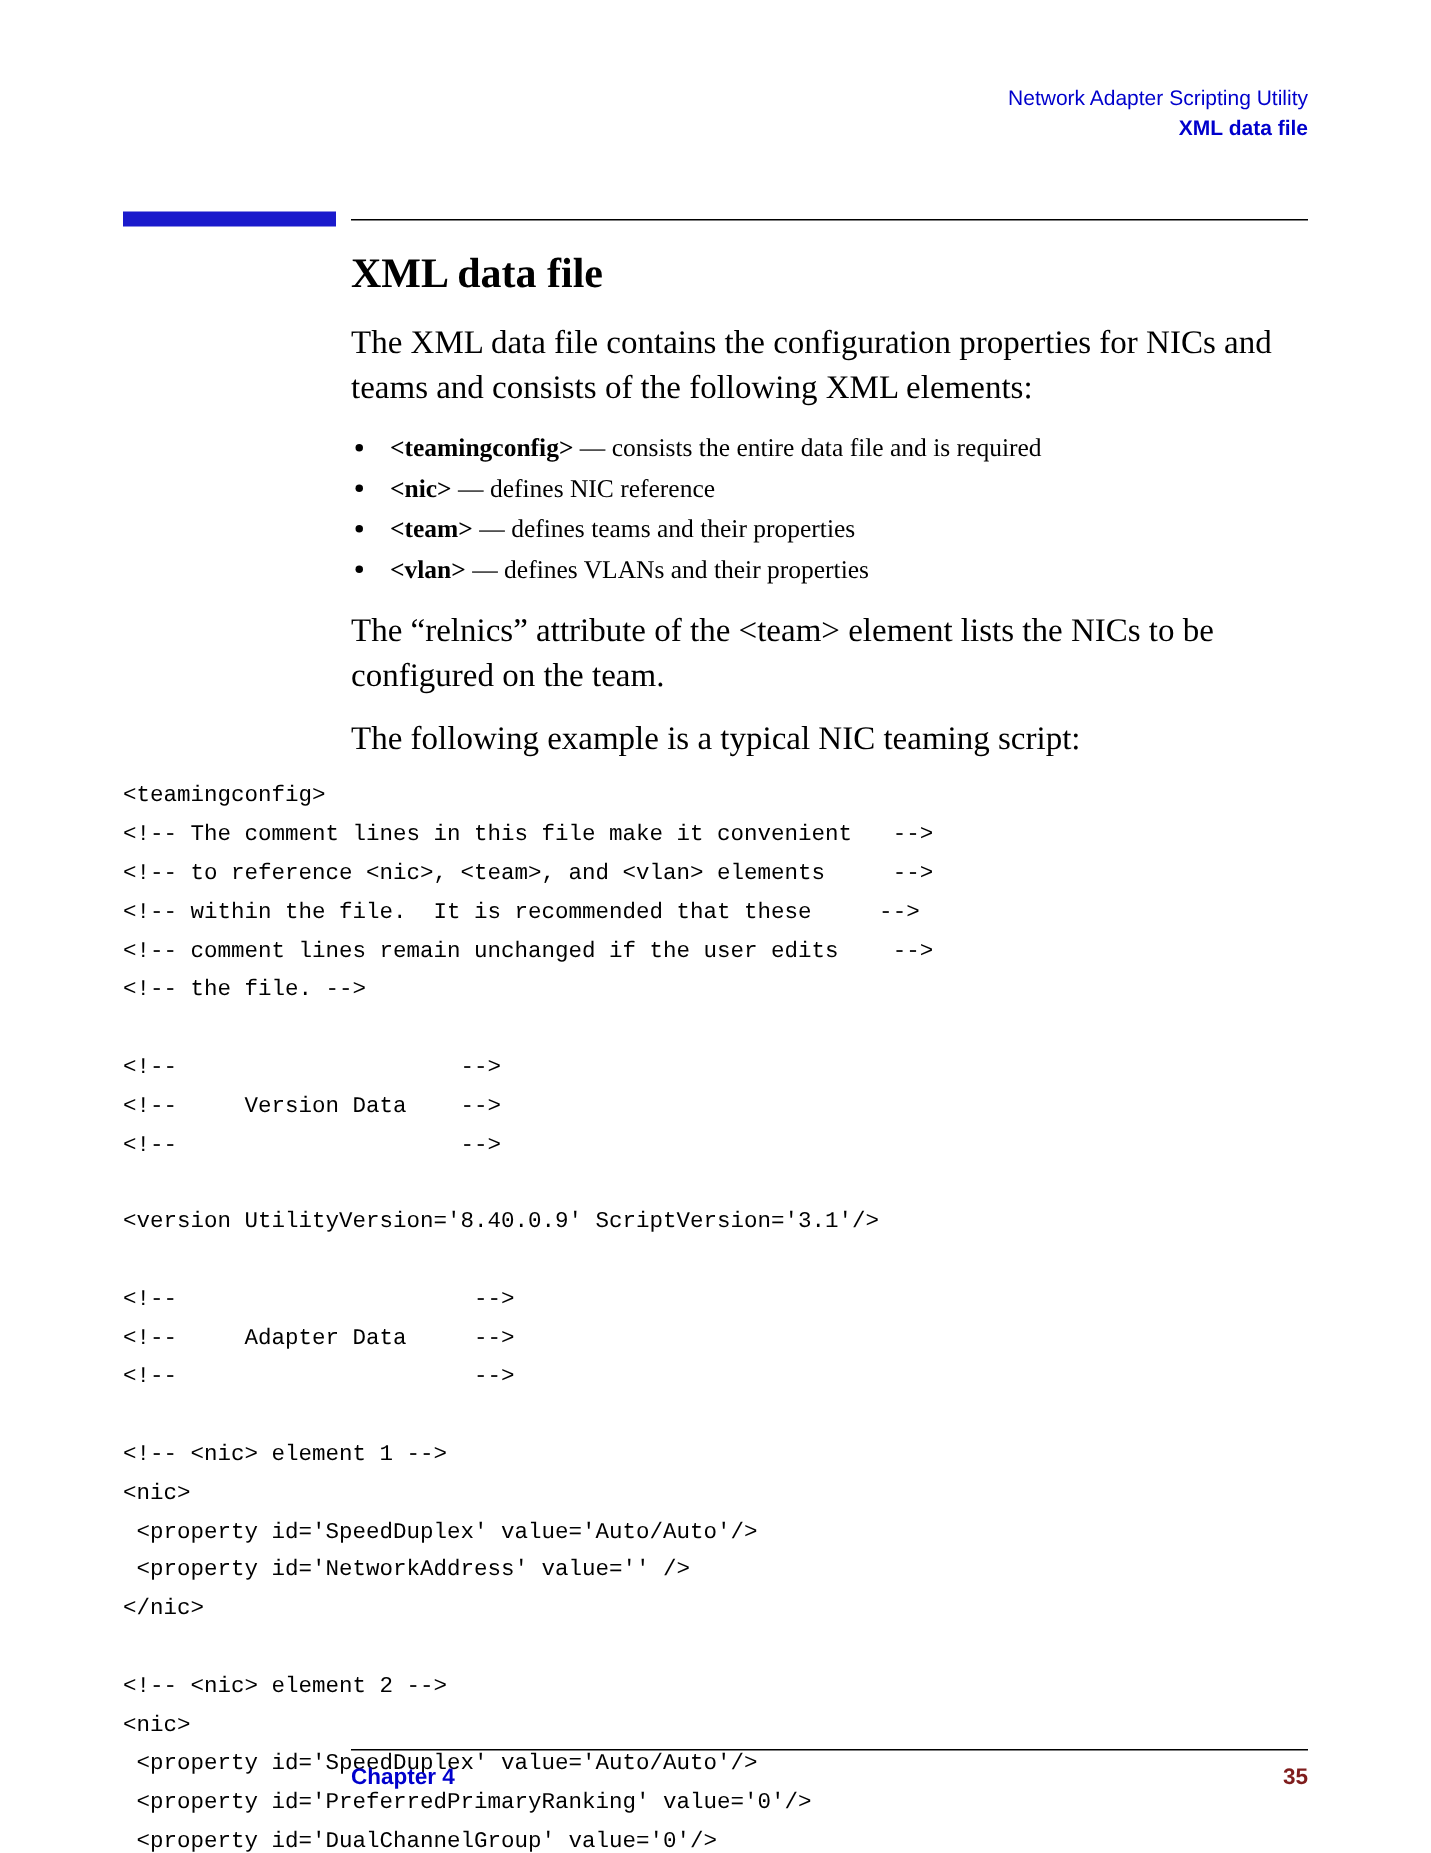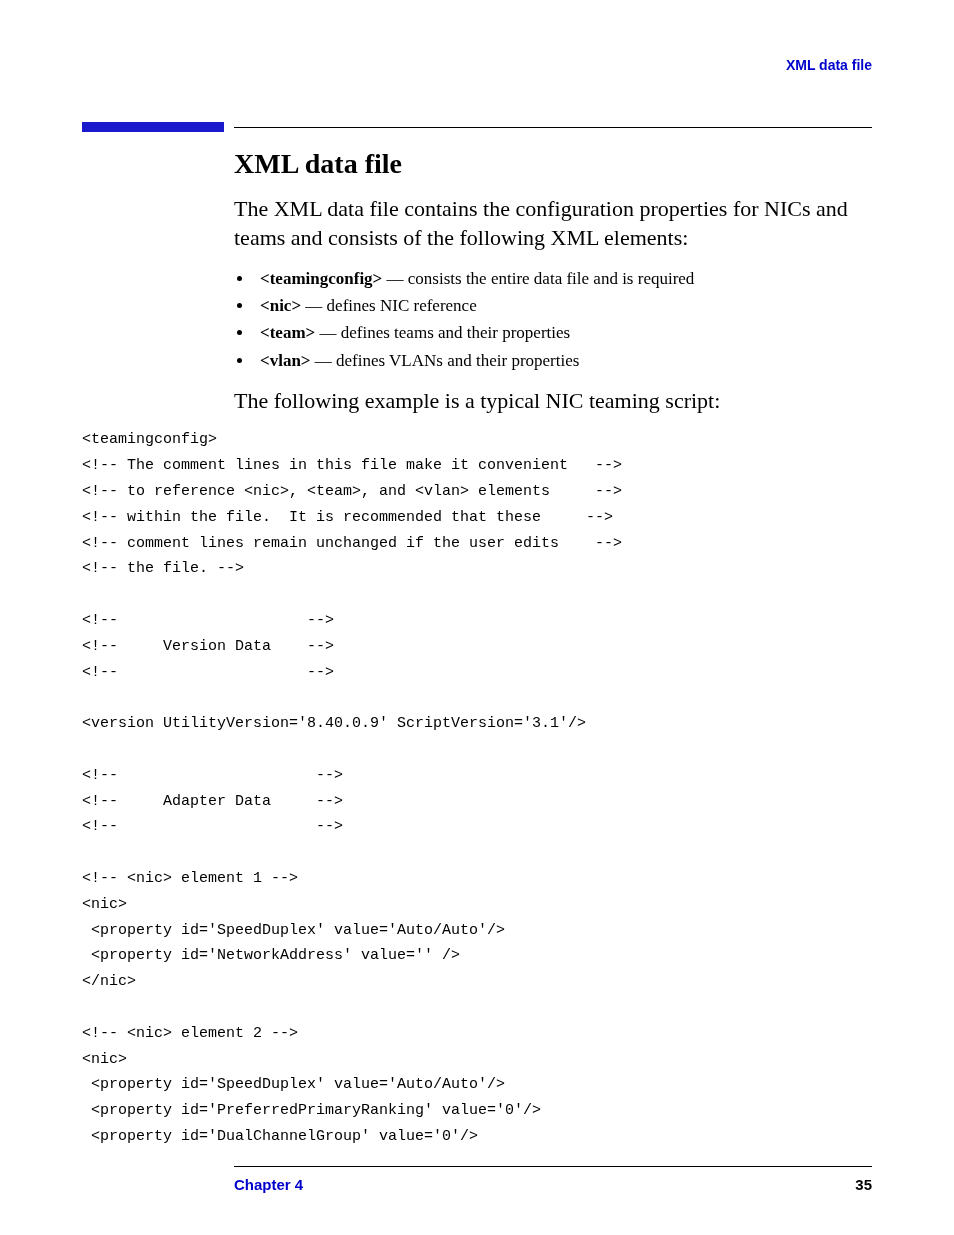--- a/index.html
+++ b/index.html
@@ -89,46 +89,48 @@
     right: 82px;
     bottom: 42px;
     display: flex;
     justify-content: space-between;
     font-family: Arial, Helvetica, sans-serif;
     font-size: 15px;
     font-weight: bold;
     gap: 32px;
   }
   .footer .chap { color: #0000cc; }
-  .footer .pnum { color: #000000; }
+  .footer .pnum { color: #7f1d1d; }
 </style>
 </head>
 <body>
 
 <div class="page">
   <div class="header">
+    <div class="hline1">Network Adapter Scripting Utility</div>
     <div class="hline2">XML data file</div>
   </div>
 
   <div class="rule-row">
     <div class="blue-block"></div>
     <div class="thin-rule"></div>
   </div>
 
   <div class="content-col">
     <h1 class="section-title">XML data file</h1>
     <p class="body">The XML data file contains the configuration properties for NICs and teams and consists of the following XML elements:</p>
 
     <ul class="bullets">
       <li><span class="tag">&lt;teamingconfig&gt;</span><span> — consists the entire data file and is required</span></li>
       <li><span class="tag">&lt;nic&gt;</span><span> — defines NIC reference</span></li>
       <li><span class="tag">&lt;team&gt;</span><span> — defines teams and their properties</span></li>
       <li><span class="tag">&lt;vlan&gt;</span><span> — defines VLANs and their properties</span></li>
     </ul>
 
+    <p class="body">The “relnics” attribute of the &lt;team&gt; element lists the NICs to be configured on the team.</p>
     <p class="body">The following example is a typical NIC teaming script:</p>
   </div>
 
   <div class="code-block">&lt;teamingconfig&gt;
 &lt;!-- The comment lines in this file make it convenient   --&gt;
 &lt;!-- to reference &lt;nic&gt;, &lt;team&gt;, and &lt;vlan&gt; elements     --&gt;
 &lt;!-- within the file.  It is recommended that these     --&gt;
 &lt;!-- comment lines remain unchanged if the user edits    --&gt;
 &lt;!-- the file. --&gt;
 

